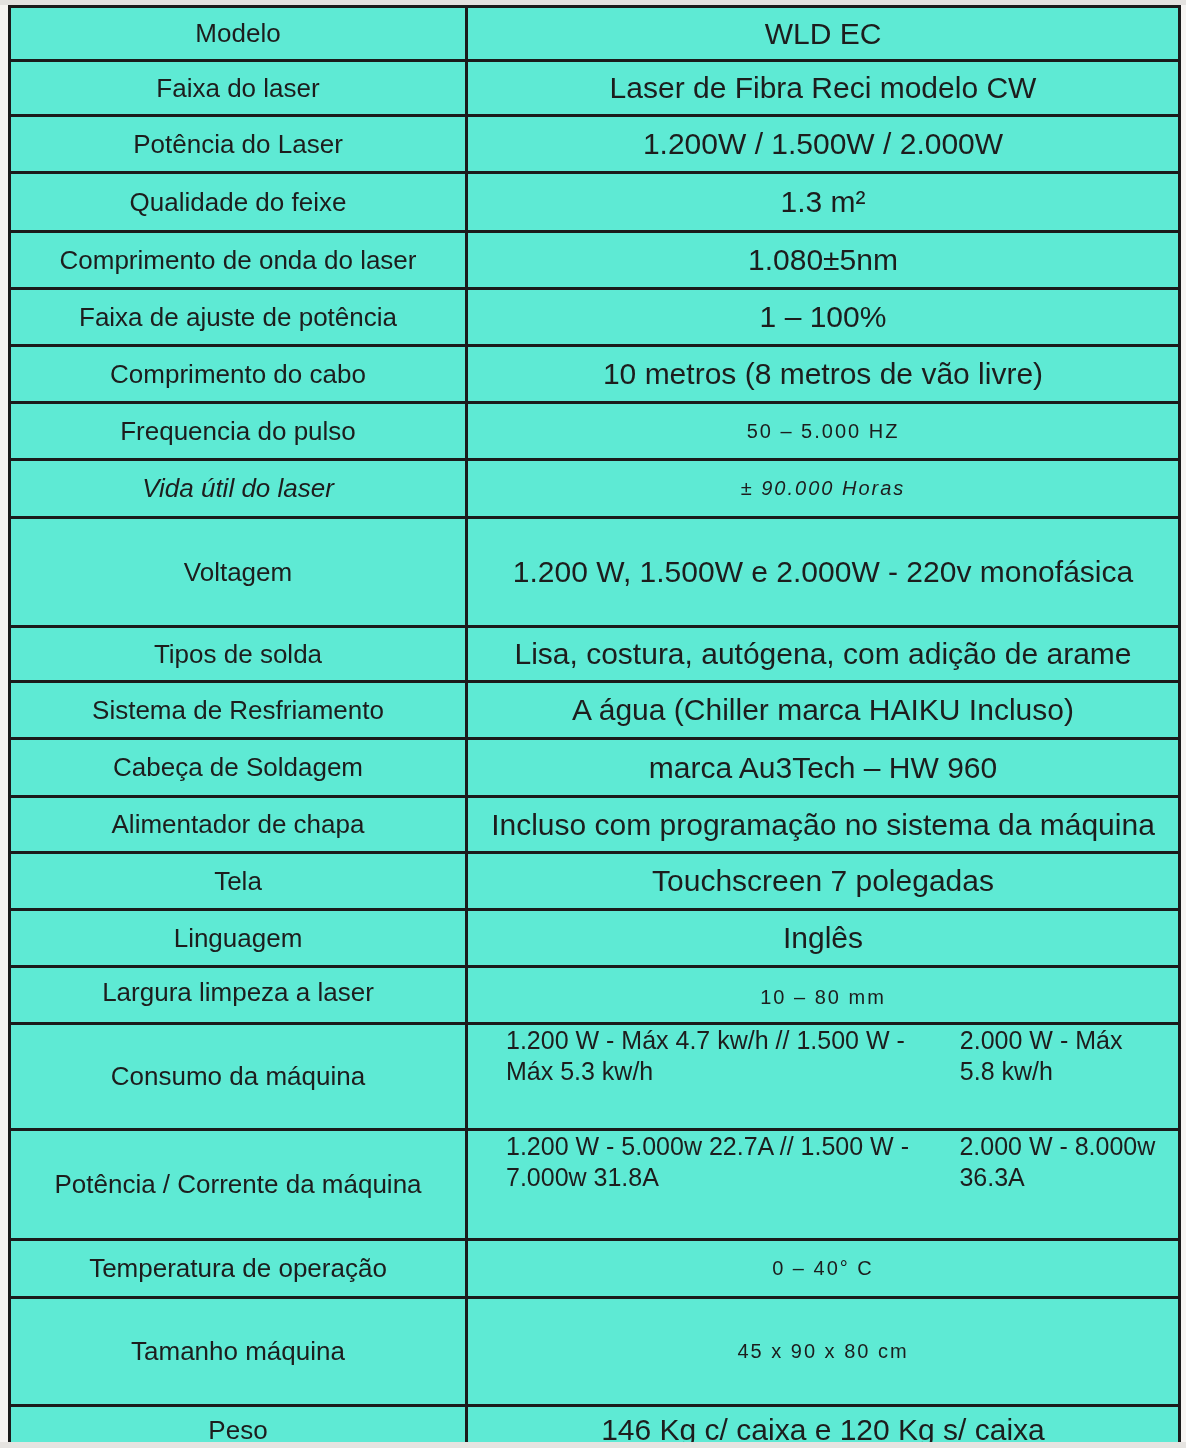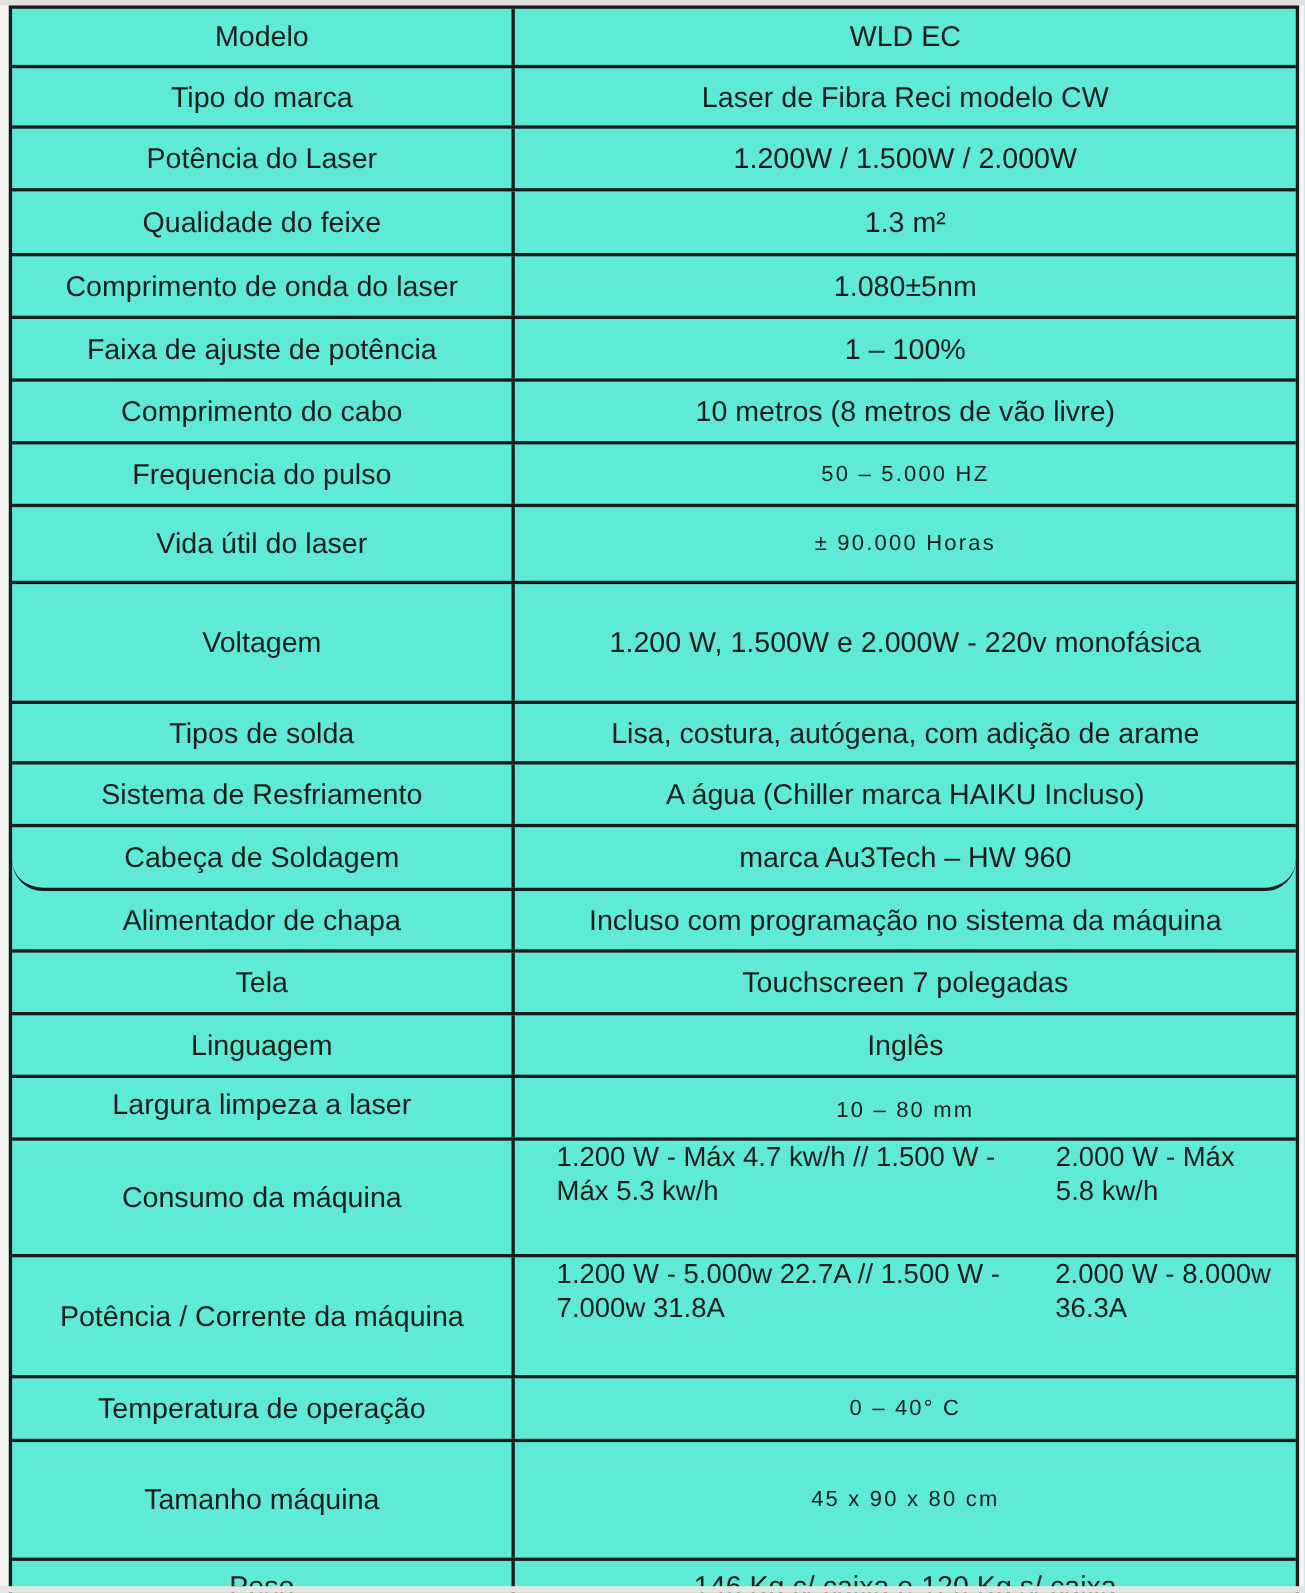--- a/index.html
+++ b/index.html
@@ -53,21 +53,21 @@
   .label {
     flex: none;
     width: 457px;
     border-right: 3px solid #1b1b1b;
     font-size: 26px;
     text-align: center;
     padding: 0 14px;
   }
   .value {
     flex: 1;
-    font-size: 26px;
+    font-size: 30px;
     text-align: center;
     padding: 0 14px;
   }
   .value.spaced {
     font-size: 20px;
     letter-spacing: 2px;
   }
   .value.low {
     align-items: flex-end;
     padding-bottom: 12px;
@@ -96,21 +96,21 @@
 <body>
 
 <div class="edge-top"></div>
 
 <div class="sheet" id="spec-table">
     <div class="row" style="height: 54px;">
       <div class="cell label">Modelo</div>
       <div class="cell value">WLD EC</div>
     </div>
     <div class="row" style="height: 55px;">
-      <div class="cell label">Tipo do marca</div>
+      <div class="cell label">Faixa do laser</div>
       <div class="cell value">Laser de Fibra Reci modelo CW</div>
     </div>
     <div class="row" style="height: 57px;">
       <div class="cell label">Potência do Laser</div>
       <div class="cell value">1.200W / 1.500W / 2.000W</div>
     </div>
     <div class="row" style="height: 59px;">
       <div class="cell label">Qualidade do feixe</div>
       <div class="cell value">1.3 m²</div>
     </div>
@@ -123,37 +123,37 @@
       <div class="cell value">1 – 100%</div>
     </div>
     <div class="row" style="height: 57px;">
       <div class="cell label">Comprimento do cabo</div>
       <div class="cell value">10 metros (8 metros de vão livre)</div>
     </div>
     <div class="row" style="height: 57px;">
       <div class="cell label">Frequencia do pulso</div>
       <div class="cell value spaced">50 – 5.000 HZ</div>
     </div>
-    <div class="row" style="height: 70px;">
+    <div class="row" style="height: 58px; font-style: italic;">
       <div class="cell label">Vida útil do laser</div>
       <div class="cell value spaced">± 90.000 Horas</div>
     </div>
     <div class="row" style="height: 109px;">
       <div class="cell label">Voltagem</div>
       <div class="cell value">1.200 W, 1.500W e 2.000W  - 220v monofásica</div>
     </div>
     <div class="row" style="height: 55px;">
       <div class="cell label">Tipos de solda</div>
       <div class="cell value">Lisa, costura, autógena, com adição de arame</div>
     </div>
     <div class="row" style="height: 57px;">
       <div class="cell label">Sistema de Resfriamento</div>
       <div class="cell value">A água (Chiller marca HAIKU Incluso)</div>
     </div>
-    <div class="row" style="height: 58px; border-radius: 28px;">
+    <div class="row" style="height: 58px;">
       <div class="cell label">Cabeça de Soldagem</div>
       <div class="cell value">marca Au3Tech – HW 960</div>
     </div>
     <div class="row" style="height: 56px;">
       <div class="cell label">Alimentador de chapa</div>
       <div class="cell value">Incluso com programação no sistema da máquina</div>
     </div>
     <div class="row" style="height: 57px;">
       <div class="cell label">Tela</div>
       <div class="cell value">Touchscreen 7 polegadas</div>

